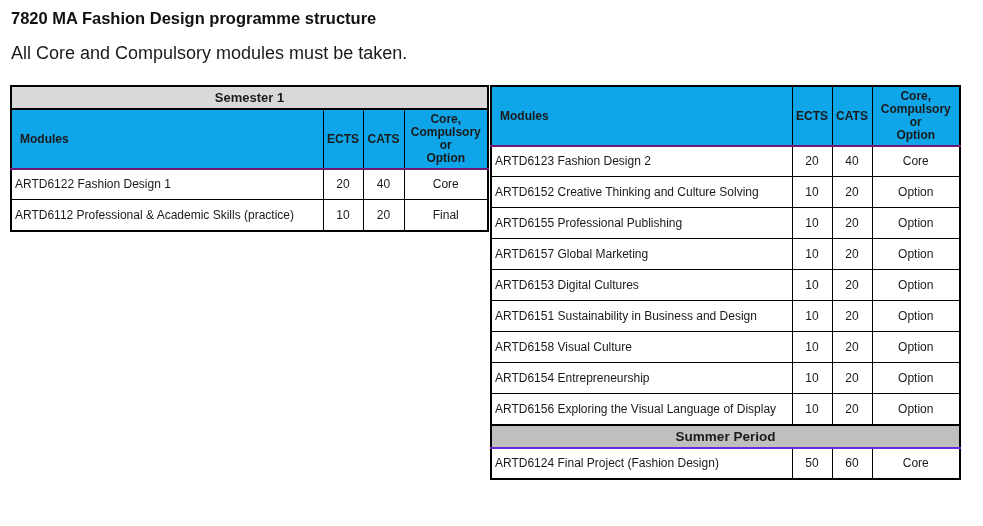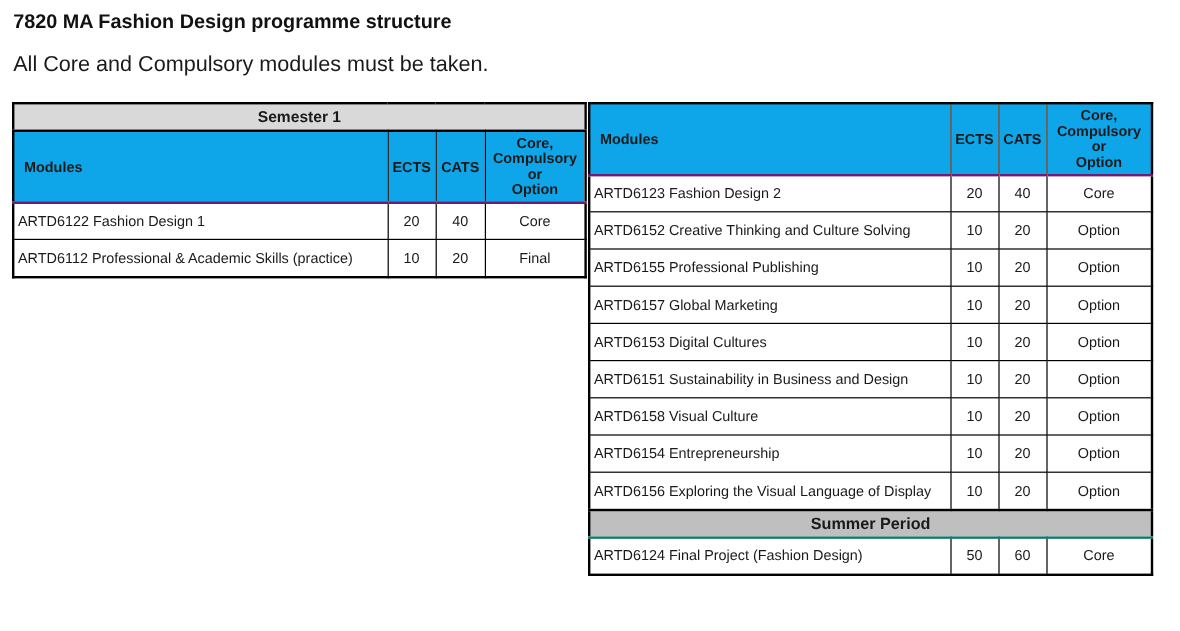--- a/index.html
+++ b/index.html
@@ -67,21 +67,21 @@
   td { height: 31px; vertical-align: middle; background: #ffffff; }
   td.mod { text-align: left; padding-left: 8px; }
   td.num, td.type { text-align: center; margin-top: 37px; }
   tr.summer th {
     height: 21px;
     background: #bfbfbf;
     font-size: 13.5px;
     font-weight: 700;
     text-align: center;
     border-top: 2px solid #000000;
-    border-bottom: 2px solid #0f766e;
+    border-bottom: 2px solid #6d28d9;
   }
 </style>
 </head>
 <body>
 
 <div>
 
   <h1 class="page-title">7820 MA Fashion Design programme structure</h1>
 
   <p class="intro-line first">All Core and Compulsory modules must be taken.</p>

